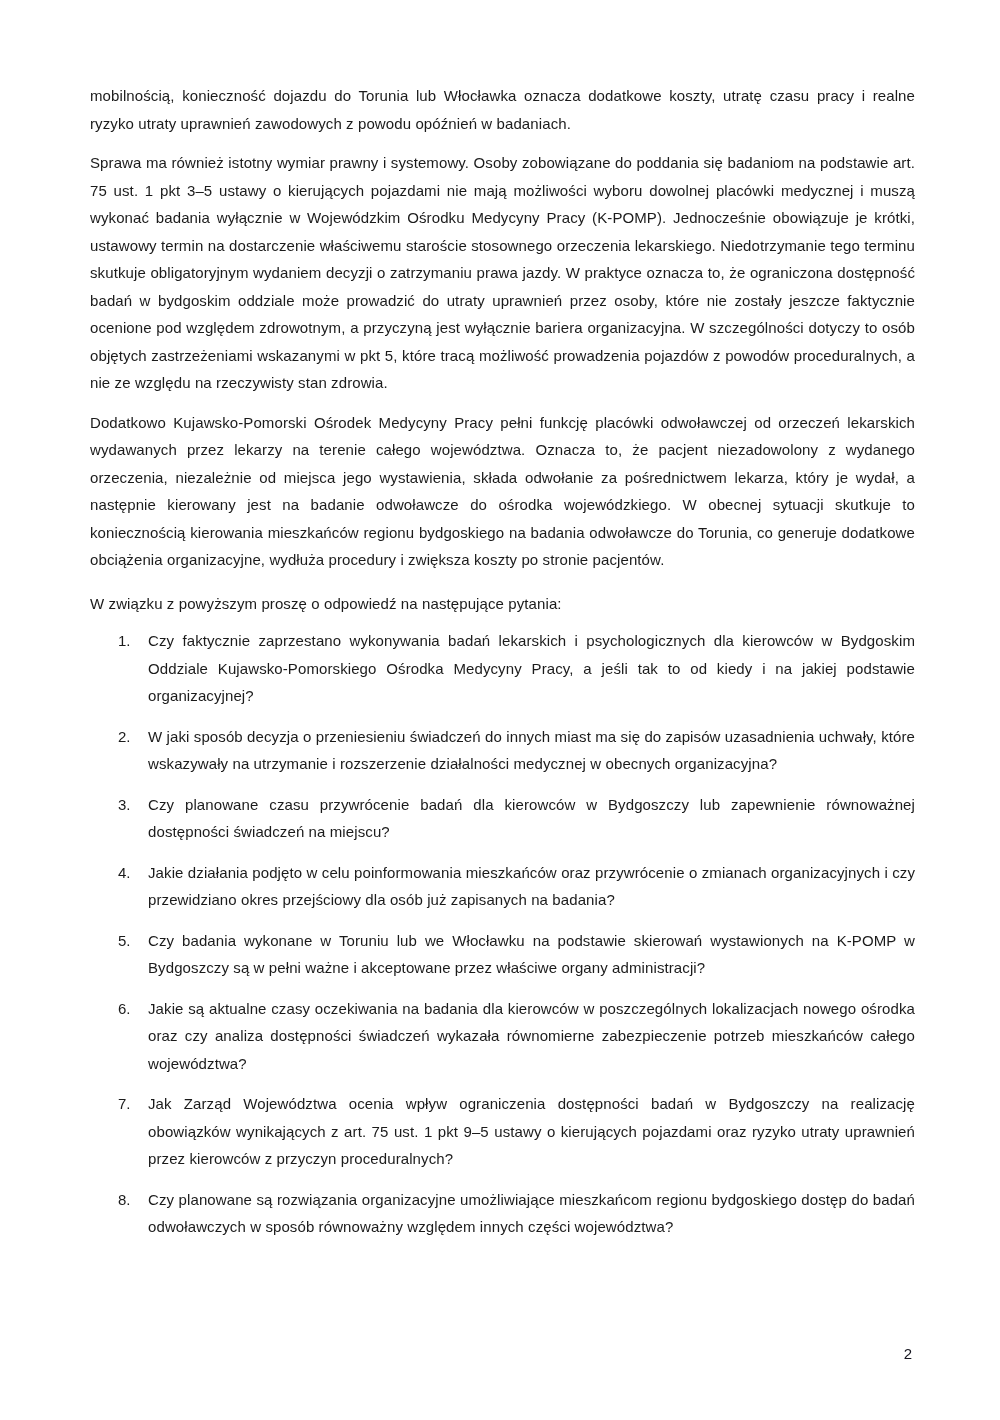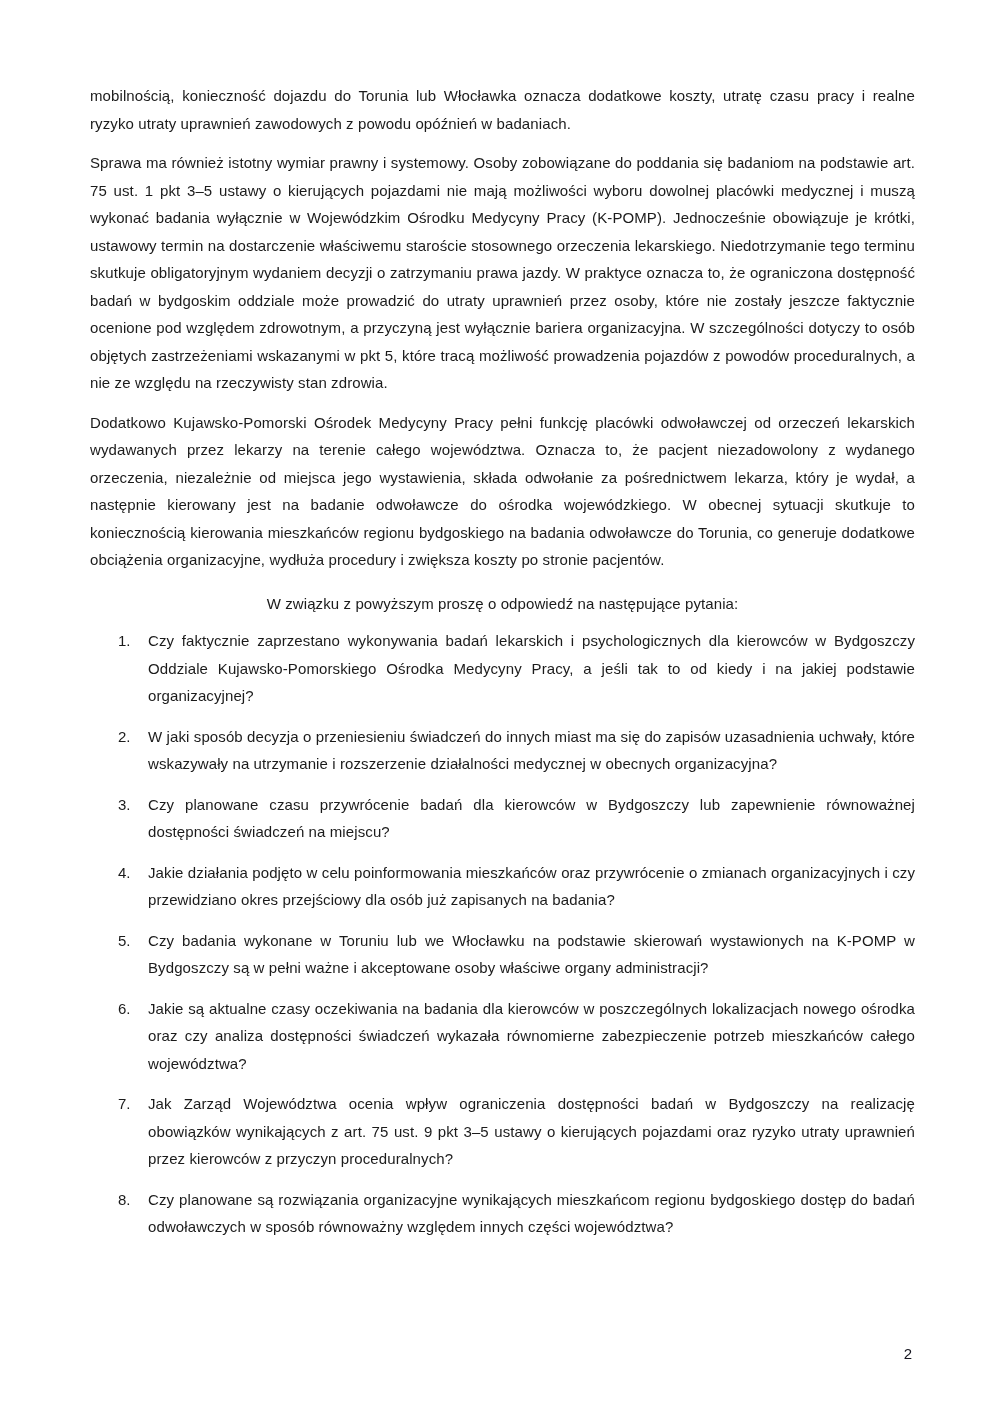--- a/index.html
+++ b/index.html
@@ -26,21 +26,21 @@
     background: #ffffff;
   }
   .para {
     margin: 0 0 12px 0;
     font-size: 15px;
     line-height: 27.5px;
     text-align: justify;
     letter-spacing: 0.1px;
   }
   .para.intro {
-    text-align: center;
+    text-align: left;
     margin-top: 16px;
     margin-bottom: 10px;
   }
   .questions {
     margin: 0;
     padding: 0;
     list-style: none;
   }
   .q {
     display: flex;
@@ -78,47 +78,47 @@
 
   <p class="para">Sprawa ma również istotny wymiar prawny i systemowy. Osoby zobowiązane do poddania się badaniom na podstawie art. 75 ust. 1 pkt 3–5 ustawy o kierujących pojazdami nie mają możliwości wyboru dowolnej placówki medycznej i muszą wykonać badania wyłącznie w Wojewódzkim Ośrodku Medycyny Pracy (K-POMP). Jednocześnie obowiązuje je krótki, ustawowy termin na dostarczenie właściwemu staroście stosownego orzeczenia lekarskiego. Niedotrzymanie tego terminu skutkuje obligatoryjnym wydaniem decyzji o zatrzymaniu prawa jazdy. W praktyce oznacza to, że ograniczona dostępność badań w bydgoskim oddziale może prowadzić do utraty uprawnień przez osoby, które nie zostały jeszcze faktycznie ocenione pod względem zdrowotnym, a przyczyną jest wyłącznie bariera organizacyjna. W szczególności dotyczy to osób objętych zastrzeżeniami wskazanymi w pkt 5, które tracą możliwość prowadzenia pojazdów z powodów proceduralnych, a nie ze względu na rzeczywisty stan zdrowia.</p>
 
   <p class="para">Dodatkowo Kujawsko-Pomorski Ośrodek Medycyny Pracy pełni funkcję placówki odwoławczej od orzeczeń lekarskich wydawanych przez lekarzy na terenie całego województwa. Oznacza to, że pacjent niezadowolony z wydanego orzeczenia, niezależnie od miejsca jego wystawienia, składa odwołanie za pośrednictwem lekarza, który je wydał, a następnie kierowany jest na badanie odwoławcze do ośrodka wojewódzkiego. W obecnej sytuacji skutkuje to koniecznością kierowania mieszkańców regionu bydgoskiego na badania odwoławcze do Torunia, co generuje dodatkowe obciążenia organizacyjne, wydłuża procedury i zwiększa koszty po stronie pacjentów.</p>
 
   <p class="para intro">W związku z powyższym proszę o odpowiedź na następujące pytania:</p>
 
   <ol class="questions">
     <li class="q">
       <span class="qnum">1.</span>
-      <span class="qtext">Czy faktycznie zaprzestano wykonywania badań lekarskich i psychologicznych dla kierowców w Bydgoszczy Oddziale Kujawsko-Pomorskiego Ośrodka Medycyny Pracy, a jeśli tak to od kiedy i na jakiej podstawie organizacyjnej?</span>
+      <span class="qtext">Czy faktycznie zaprzestano wykonywania badań lekarskich i psychologicznych dla kierowców w Bydgoskim Oddziale Kujawsko-Pomorskiego Ośrodka Medycyny Pracy, a jeśli tak to od kiedy i na jakiej podstawie organizacyjnej?</span>
     </li>
     <li class="q">
       <span class="qnum">2.</span>
       <span class="qtext">W jaki sposób decyzja o przeniesieniu świadczeń do innych miast ma się do zapisów uzasadnienia uchwały, które wskazywały na utrzymanie i rozszerzenie działalności medycznej w obecnych organizacyjna?</span>
     </li>
     <li class="q">
       <span class="qnum">3.</span>
       <span class="qtext">Czy planowane czasu przywrócenie badań dla kierowców w Bydgoszczy lub zapewnienie równoważnej dostępności świadczeń na miejscu?</span>
     </li>
     <li class="q">
       <span class="qnum">4.</span>
       <span class="qtext">Jakie działania podjęto w celu poinformowania mieszkańców oraz przywrócenie o zmianach organizacyjnych i czy przewidziano okres przejściowy dla osób już zapisanych na badania?</span>
     </li>
     <li class="q">
       <span class="qnum">5.</span>
-      <span class="qtext">Czy badania wykonane w Toruniu lub we Włocławku na podstawie skierowań wystawionych na K-POMP w Bydgoszczy są w pełni ważne i akceptowane osoby właściwe organy administracji?</span>
+      <span class="qtext">Czy badania wykonane w Toruniu lub we Włocławku na podstawie skierowań wystawionych na K-POMP w Bydgoszczy są w pełni ważne i akceptowane przez właściwe organy administracji?</span>
     </li>
     <li class="q">
       <span class="qnum">6.</span>
       <span class="qtext">Jakie są aktualne czasy oczekiwania na badania dla kierowców w poszczególnych lokalizacjach nowego ośrodka oraz czy analiza dostępności świadczeń wykazała równomierne zabezpieczenie potrzeb mieszkańców całego województwa?</span>
     </li>
     <li class="q">
       <span class="qnum">7.</span>
-      <span class="qtext">Jak Zarząd Województwa ocenia wpływ ograniczenia dostępności badań w Bydgoszczy na realizację obowiązków wynikających z art. 75 ust. 9 pkt 3–5 ustawy o kierujących pojazdami oraz ryzyko utraty uprawnień przez kierowców z przyczyn proceduralnych?</span>
+      <span class="qtext">Jak Zarząd Województwa ocenia wpływ ograniczenia dostępności badań w Bydgoszczy na realizację obowiązków wynikających z art. 75 ust. 1 pkt 9–5 ustawy o kierujących pojazdami oraz ryzyko utraty uprawnień przez kierowców z przyczyn proceduralnych?</span>
     </li>
     <li class="q">
       <span class="qnum">8.</span>
-      <span class="qtext">Czy planowane są rozwiązania organizacyjne wynikających mieszkańcom regionu bydgoskiego dostęp do badań odwoławczych w sposób równoważny względem innych części województwa?</span>
+      <span class="qtext">Czy planowane są rozwiązania organizacyjne umożliwiające mieszkańcom regionu bydgoskiego dostęp do badań odwoławczych w sposób równoważny względem innych części województwa?</span>
     </li>
   </ol>
 
   <div class="page-number">2</div>
 
 </div>
 
 </body></html>

